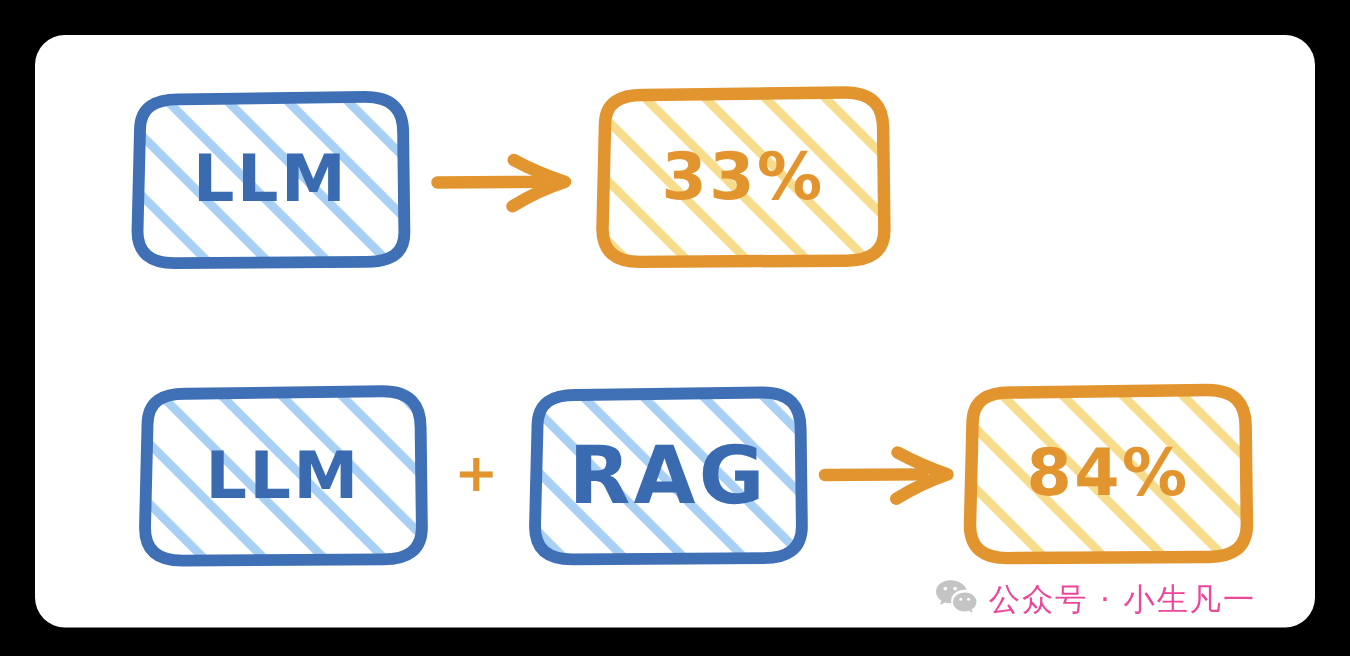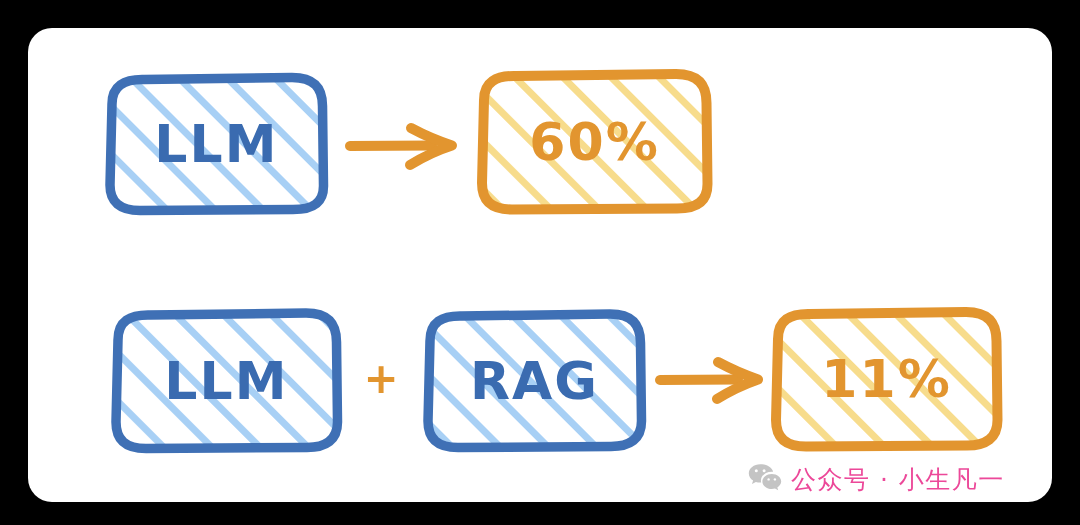--- a/index.html
+++ b/index.html
@@ -236,29 +236,29 @@
                C 988 312, 996.5 323, 996.5 341
                L 997.5 420
                C 997.5 438, 986 445.5, 967 445.5
                L 806 446.5
                C 786 446.5, 776 438, 776 420 Z" fill="none" stroke="#e2952f" stroke-width="10" stroke-linecap="round" stroke-linejoin="round"></path>
     </g>
   </svg>
 
   <div class="node-label label-blue" style="left:110px; top:78px; width:213px; height:132px; font-size:52px;">LLM</div>
 
-  <div class="node-label label-orange" style="left:482px; top:74px; width:225px; height:135px; font-size:52px;">60%</div>
+  <div class="node-label label-orange" style="left:482px; top:74px; width:225px; height:135px; font-size:52px;">33%</div>
 
   <div class="node-label label-blue" style="left:116px; top:313px; width:221px; height:135px; font-size:52px;">LLM</div>
 
   <div class="plus-sign" style="left:364px; top:357px; width:34px; height:44px; display:flex; align-items:center; justify-content:center;">+</div>
 
-  <div class="node-label label-blue" style="left:428px; top:314px; width:213px; height:133px; font-size:52px;">RAG</div>
-
-  <div class="node-label label-orange" style="left:776px; top:312px; width:221px; height:134px; font-size:52px;">11%</div>
+  <div class="node-label label-blue" style="left:428px; top:314px; width:213px; height:133px; font-size:64px;">RAG</div>
+
+  <div class="node-label label-orange" style="left:776px; top:312px; width:221px; height:134px; font-size:52px;">84%</div>
 
   <div id="watermark">
     <span class="wm-icon">
       <svg width="34" height="29" viewBox="0 0 34 29" xmlns="http://www.w3.org/2000/svg">
         <path d="M12.2 1.2C5.9 1.2 0.8 5.3 0.8 10.4c0 2.9 1.7 5.5 4.3 7.2l-1.1 3.4 3.9-2.0c1.3 0.4 2.7 0.6 4.2 0.6 0.4 0 0.7 0 1.1 0 -0.2-0.7-0.3-1.4-0.3-2.1 0-4.9 4.9-8.8 11.0-8.8 0.4 0 0.8 0 1.2 0.1C24.1 4.4 18.7 1.2 12.2 1.2z" fill="#c4c4c4"></path>
         <circle cx="8.3" cy="7.8" r="1.5" fill="#ffffff"></circle>
         <circle cx="16.1" cy="7.8" r="1.5" fill="#ffffff"></circle>
         <path d="M33.2 18.5c0-4.2-4.2-7.6-9.4-7.6 -5.2 0-9.4 3.4-9.4 7.6 0 4.2 4.2 7.6 9.4 7.6 1.1 0 2.2-0.2 3.2-0.5l3.2 1.7 -0.9-2.8C31.5 23.0 33.2 20.9 33.2 18.5z" fill="#c4c4c4"></path>
         <circle cx="20.6" cy="16.4" r="1.2" fill="#ffffff"></circle>
         <circle cx="26.9" cy="16.4" r="1.2" fill="#ffffff"></circle>

